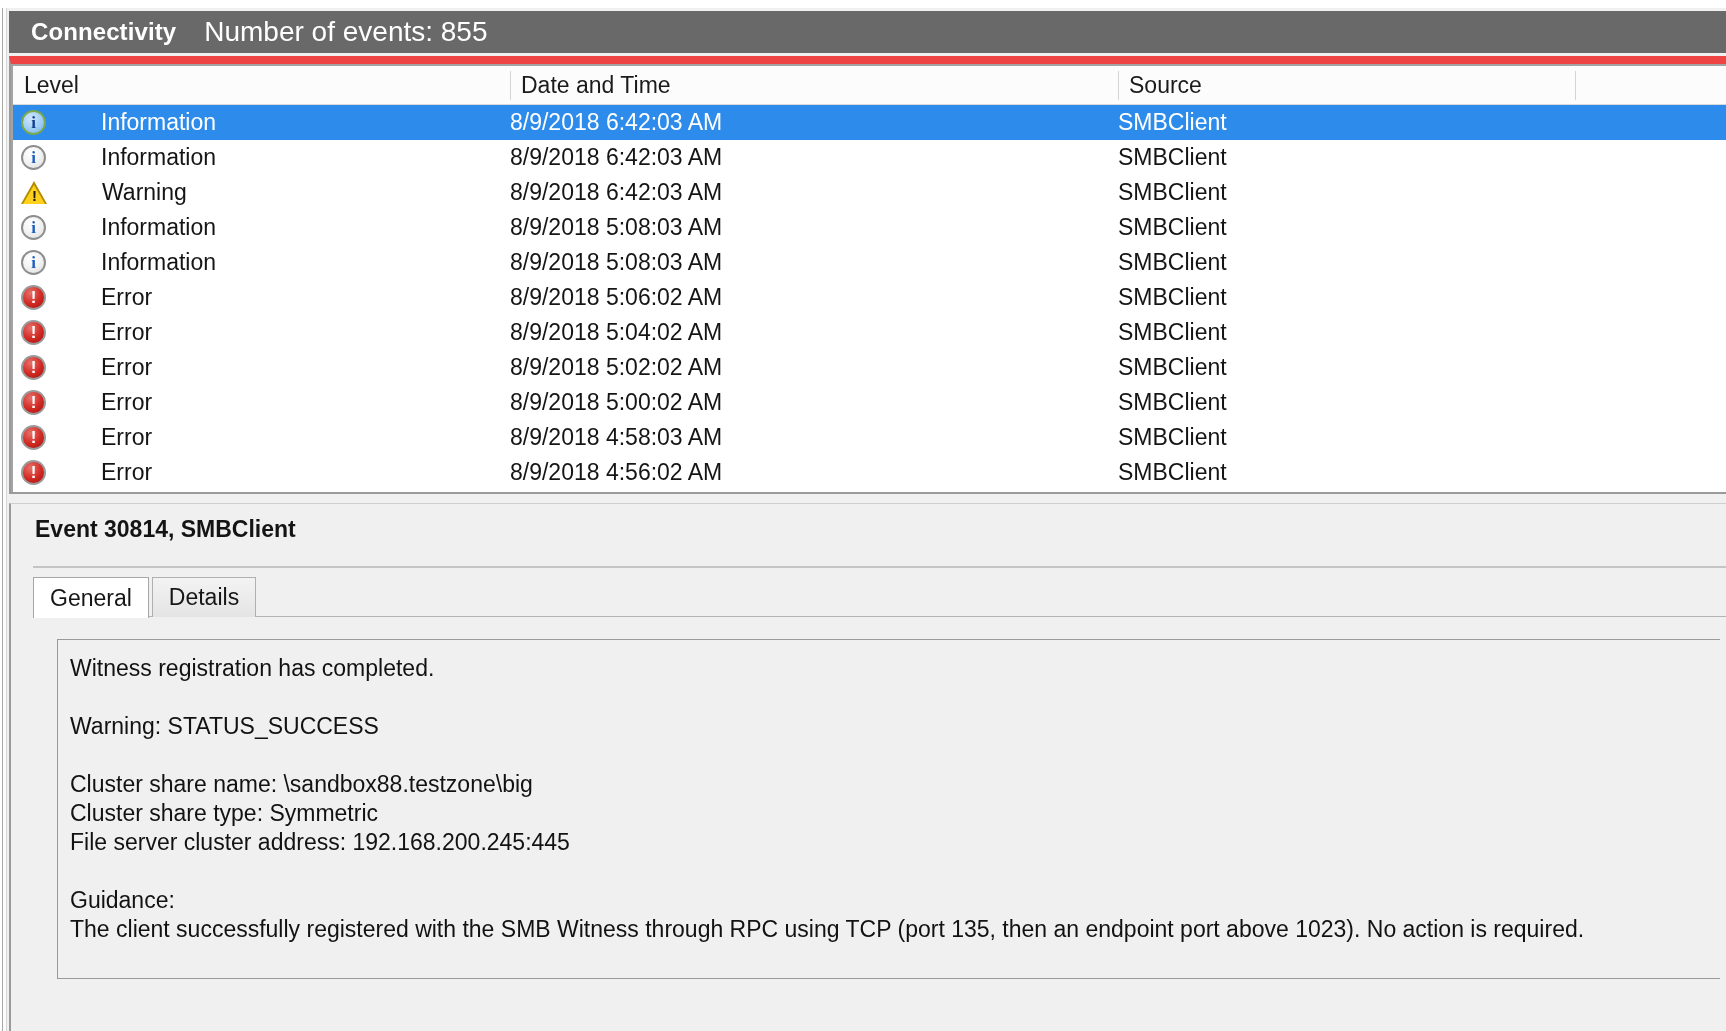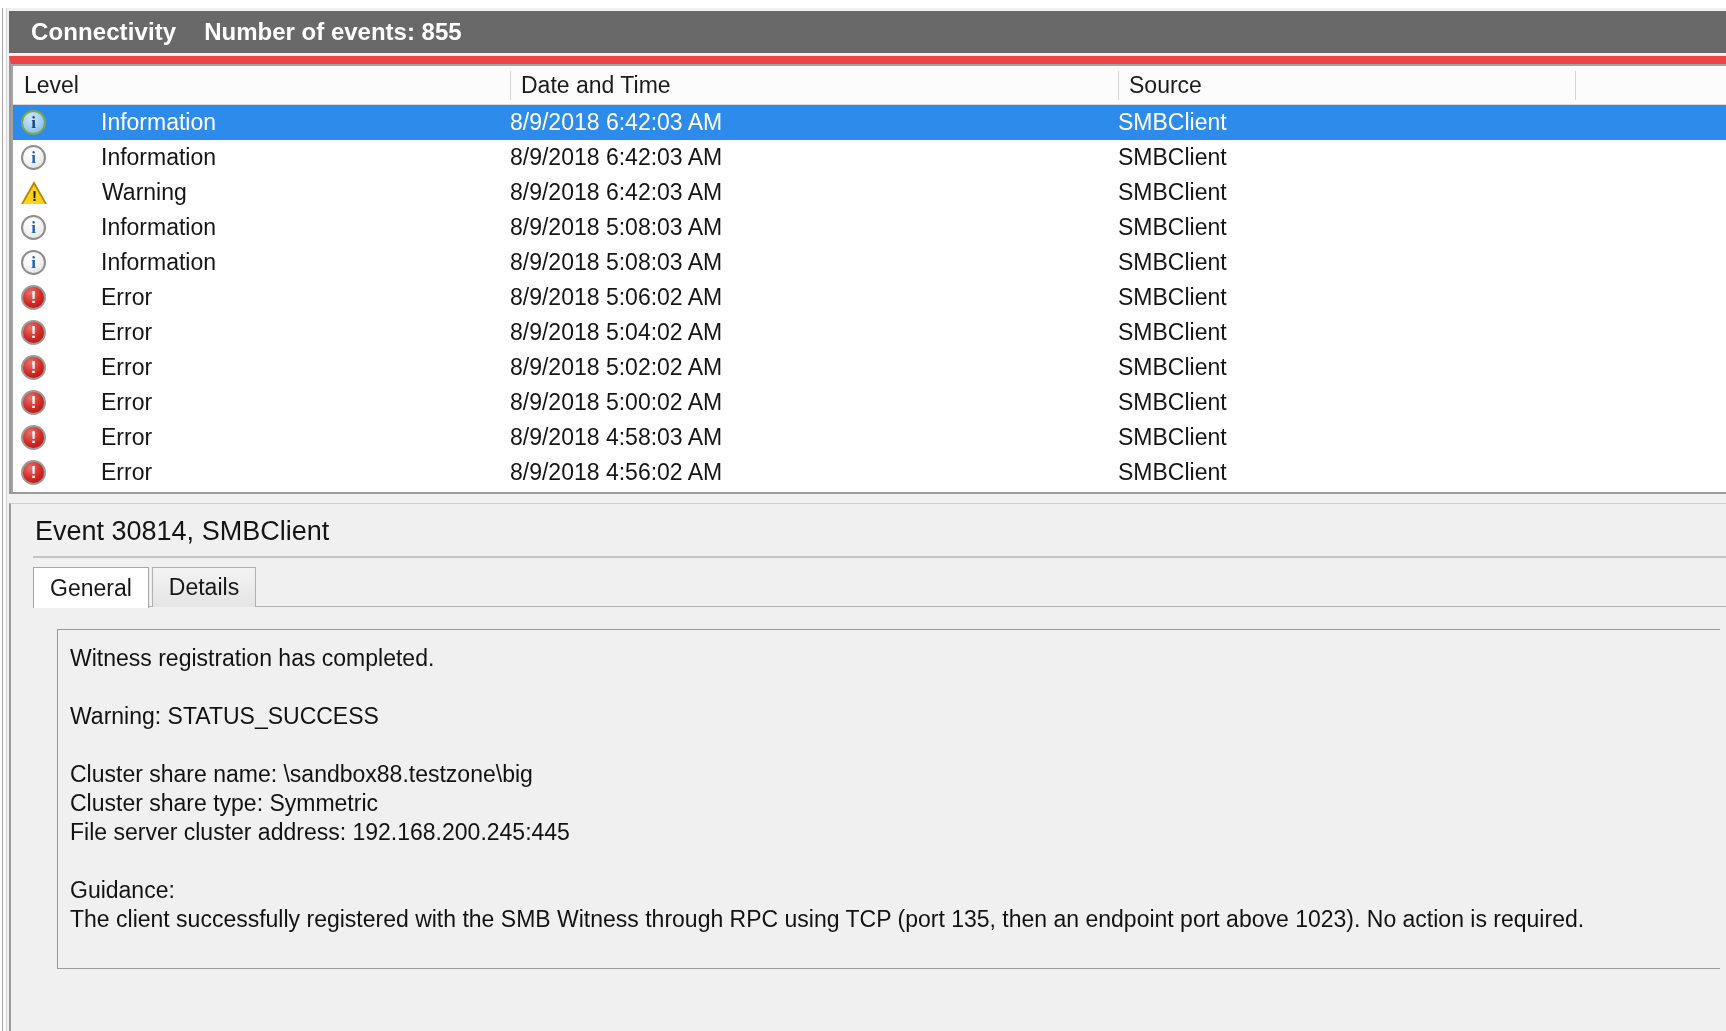--- a/index.html
+++ b/index.html
@@ -41,22 +41,22 @@
     color: #ffffff;
     flex: none;
   }
   .header-title {
     font-size: 24px;
     font-weight: bold;
     letter-spacing: 0.1px;
     white-space: nowrap;
   }
   .header-count {
-    font-size: 24px;
-    font-weight: bold;
+    font-size: 28px;
+    font-weight: normal;
     margin-left: 28px;
     white-space: nowrap;
   }
 
   
   .list-pane {
     position: relative;
     margin: 3px 0 0 9px;
     height: 436px;
     background: #a3a3a3;
@@ -219,24 +219,25 @@
     position: relative;
     margin-left: 9px;
     flex: 1 1 auto;
     background: #f0f0f0;
     border-left: 2px solid #9a9a9a;
     border-top: 1px solid #cfcfcf;
     padding: 0;
     overflow: hidden;
   }
   .event-caption {
-    font-size: 27px;
+    font-size: 23px;
     color: #141414;
-    padding: 12px 0 9px 24px;
-    white-space: nowrap;
+    padding: 12px 0 23px 24px;
+    white-space: nowrap;
+    font-weight: bold;
   }
   .caption-rule {
     height: 2px;
     background: #c4c4c4;
     margin: 0 0 0 22px;
   }
 
   .tabstrip {
     position: relative;
     height: 40px;

